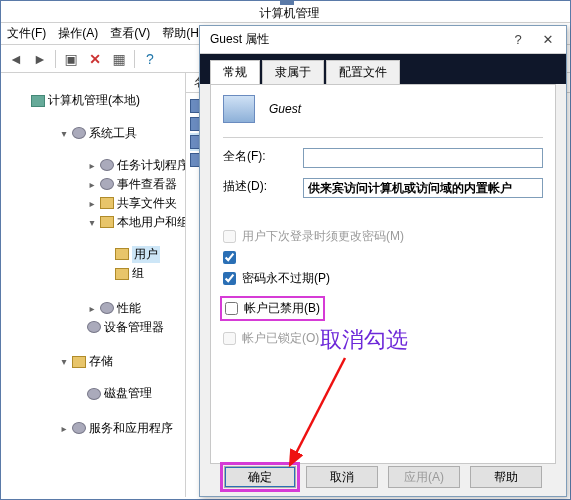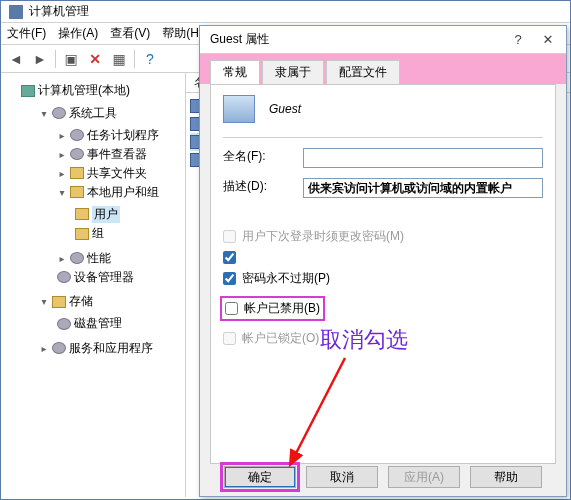--- a/index.html
+++ b/index.html
@@ -1,45 +1,45 @@
 <!DOCTYPE html>
 <html><head>
 <meta charset="utf-8">
 <style>
   * { box-sizing: border-box; font-family: "Microsoft YaHei", "SimSun", Arial, sans-serif; }
   body { margin: 0; background: #fff; font-size: 12px; color: #000; width: 571px; height: 500px; overflow: hidden; position: relative; }
   .bgwin { position: absolute; left: 0; top: 0; width: 571px; height: 500px; border: 1px solid #5a7aa8; background: #fff; }
-  .bg-title { height: 22px; background: #fff; border-bottom: 1px solid #d0d0d0; padding-left: 8px; display: flex; align-items: center; }
+  .bg-title { height: 22px; background: #fff; border-bottom: 1px solid #d0d0d0; padding-left: 8px; display: flex; align-items: center; flex-direction: column; }
   .bg-title .ico { width: 14px; height: 14px; background: #5a7aa8; margin-right: 6px; display:inline-block; }
   .bg-menu { height: 22px; border-bottom: 1px solid #d0d0d0; padding-left: 6px; display: flex; align-items: center; gap: 12px; }
   .bg-toolbar { height: 28px; border-bottom: 1px solid #d0d0d0; display: flex; align-items: center; gap: 6px; padding-left: 6px; }
   .tb-btn { width: 18px; height: 18px; display:inline-flex; align-items:center; justify-content:center; color:#555; font-size:14px; }
   .bg-body { display: flex; height: calc(100% - 74px); }
   .tree-pane { width: 185px; border-right: 1px solid #d0d0d0; padding: 4px 2px; overflow: hidden; }
-  .tree ul { list-style: none; margin: 4px; padding-left: 14px; }
+  .tree ul { list-style: none; margin: 14px; padding-left: 14px; }
   .tree li { padding: 1px 0; white-space: nowrap; }
   .tw { display:inline-flex; align-items:center; gap:3px; }
   .exp { width:10px; display:inline-block; text-align:center; color:#666; font-size:10px; cursor: default; }
   .node-ico { width:14px; height:12px; display:inline-block; background:#e8c56a; border:1px solid #b08b2a; }
   .node-ico.gear { background:#aab; border-color:#778; border-radius:50%; }
   .node-ico.root { background:#6a9; border-color:#487; }
   .sel { background:#cde6f7; padding:0 2px; }
   .list-pane { flex:1; }
   .list-head { height: 20px; border-bottom: 1px solid #d0d0d0; padding-left: 8px; display:flex; align-items:center; color:#333; }
   .list-body { padding: 4px; }
   .li-row { display:flex; align-items:center; gap:4px; padding:2px 0; }
   .li-ico { width:16px; height:14px; background:#6a8bbf; border:1px solid #3a5b8f; display:inline-block; }
   .li-row.selrow { background:#cde6f7; }
 
   
   .dialog { position:absolute; left:199px; top:25px; width:368px; height:472px; background:#f0f0f0; border:1px solid #7f9db9; box-shadow: 2px 2px 6px rgba(0,0,0,.25);}
   .dlg-title { height:28px; background:#fff; display:flex; align-items:center; padding-left:10px; border-bottom:1px solid #d0d0d0; position:relative;}
   .dlg-title-ctrls { position:absolute; right:4px; top:2px; display:flex; gap:2px;}
   .dlg-title-ctrls span { width:28px; height:22px; display:inline-flex; align-items:center; justify-content:center; color:#444; font-size:13px;}
-  .tabs { display:flex; gap:2px; padding:6px 10px 0 10px; background:#f9a8d4;}
+  .tabs { display:flex; gap:2px; padding:6px 10px 0 10px; background:#0f172a;}
   .tab { padding:3px 12px; background:#f0f0f0; border:1px solid #c8c8c8; border-bottom:none; font-size:12px;}
   .tab.active { background:#fff; }
   .tab-panel { margin:0 10px 10px 10px; background:#fff; border:1px solid #c8c8c8; height:380px; padding:10px 12px; position:relative;}
   .usr-row { display:flex; align-items:center; gap:14px; margin-bottom:14px;font-style:italic;}
   .usr-ico { width:32px; height:28px; background:linear-gradient(#cfe1f5,#8db0d8); border:1px solid #6a8bbf; display:inline-block;}
   .hr { border:none; border-top:1px solid #d0d0d0; margin:6px 0 10px 0;}
   .form-row { display:flex; margin-bottom:10px;}
   .form-row label { width:80px; }
   .form-row input[type=text] { flex:1; height:20px; border:1px solid #7f9db9; padding:1px 4px; font-size:12px;font-weight:bold;}
   .chk { display:flex; align-items:center; gap:6px; margin:6px 0; font-size:12px;}

